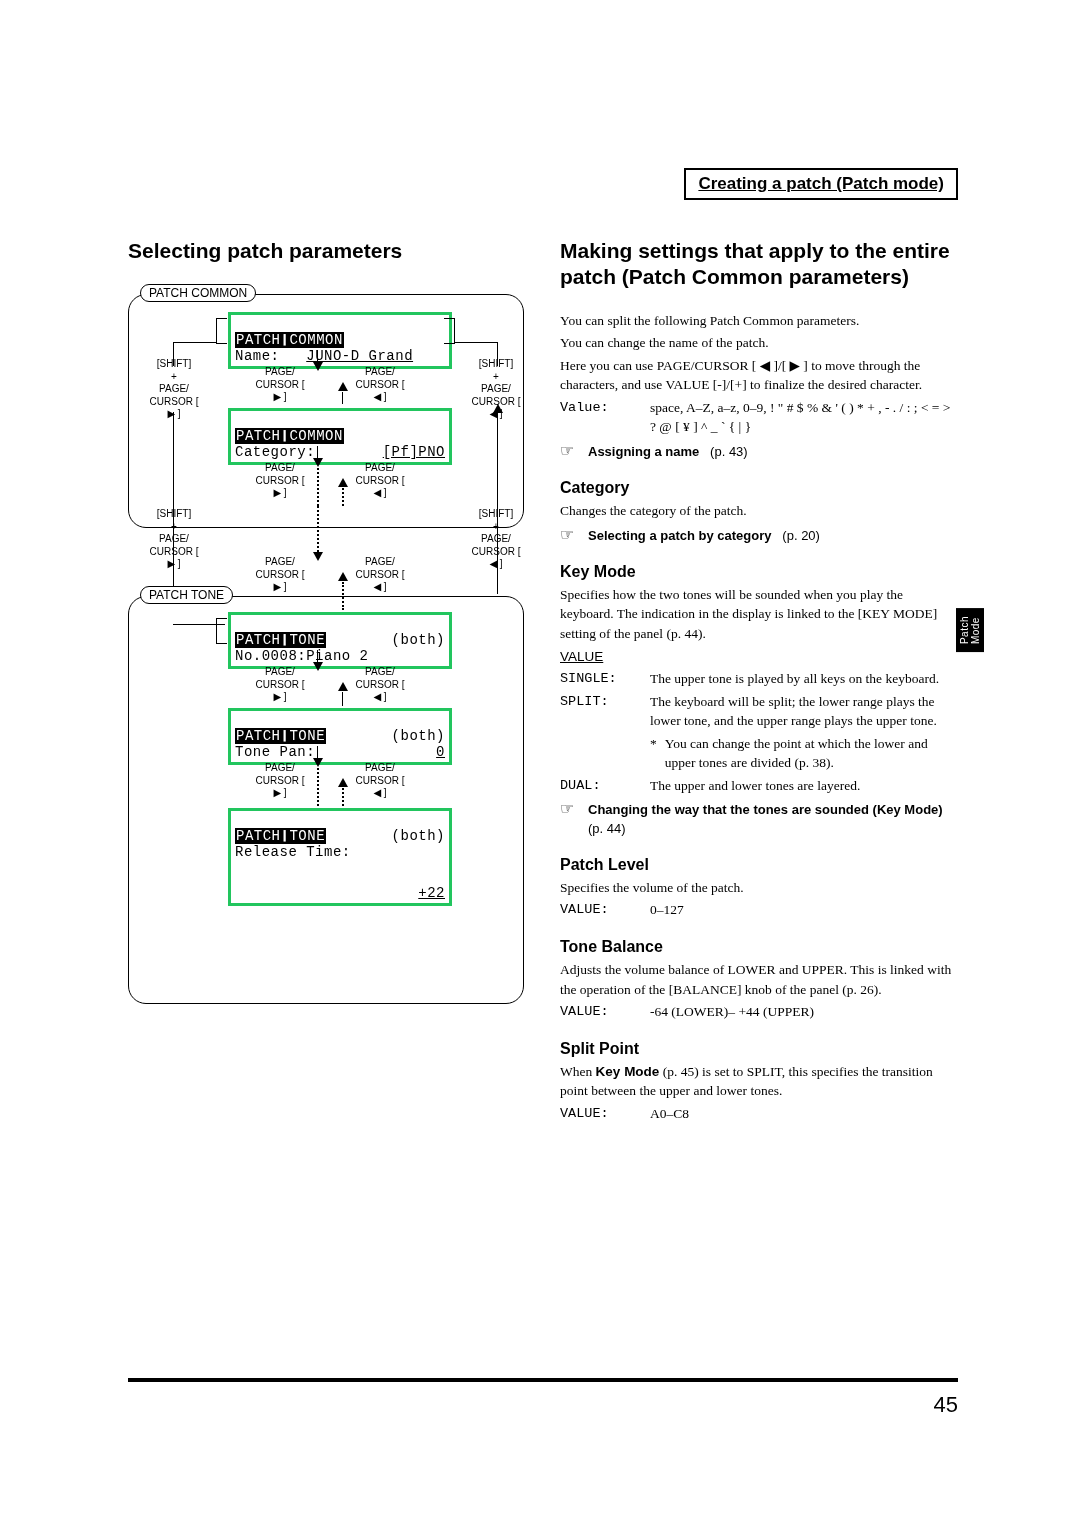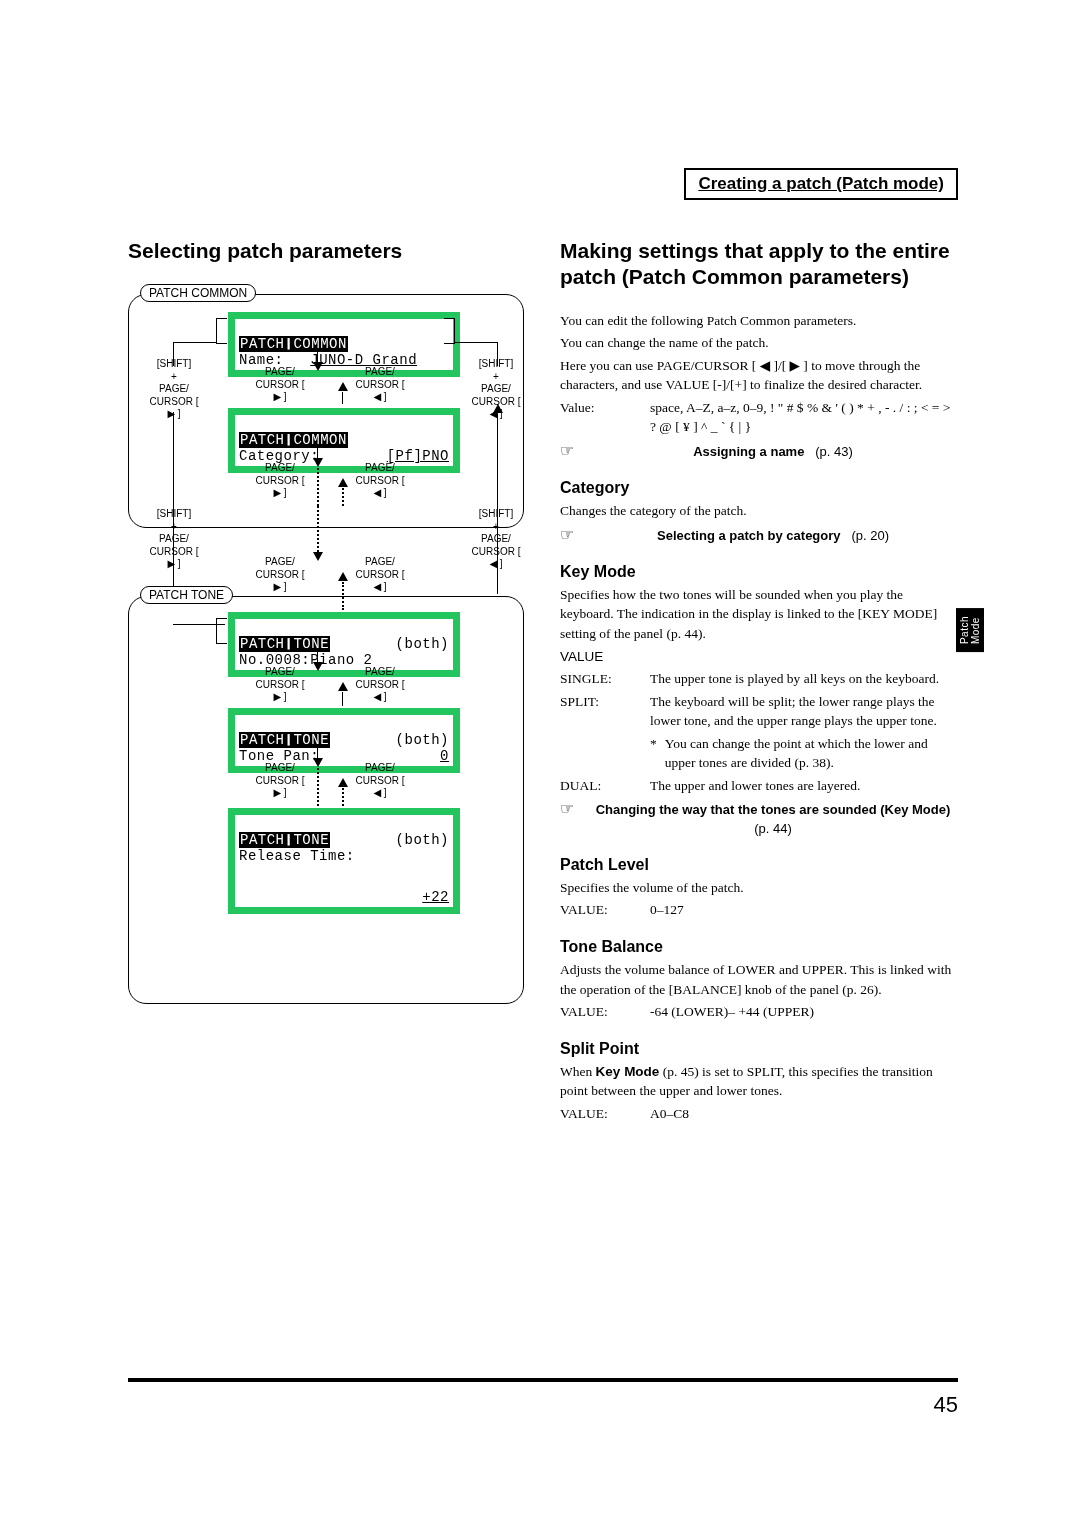--- a/index.html
+++ b/index.html
@@ -57,21 +57,21 @@
     line-height: 1.45;
     margin: 3px 0;
   }
   .val-row {
     display: flex;
     font-size: 13.5px;
     line-height: 1.45;
     margin: 3px 0;
   }
   .val-label {
-    font-family: Liberation Serif, serif;
+    font-family: Liberation Mono, monospace;
     width: 90px;
     flex: 0 0 90px;
   }
   .val-text { flex: 1; }
   .footnote {
     font-size: 13.5px;
     line-height: 1.45;
     margin: 3px 0 3px 90px;
     display: flex;
     gap: 8px;
@@ -82,21 +82,21 @@
     margin: 6px 0 0 0;
     font-size: 13px;
     line-height: 1.4;
     font-family: Arial, Helvetica, sans-serif;
   }
   .hand-icon {
     flex: 0 0 22px;
     font-size: 16px;
     line-height: 1;
   }
-  .ref-text { flex: 1; text-align: center; }
+  .ref-text { flex: 1; }
   .ref-text b { font-weight: bold; }
   
   .side-tab {
     position: absolute;
     right: -26px;
     top: 440px;
     background: #000;
     color: #fff;
     font-family: Arial, Helvetica, sans-serif;
     font-size: 10px;
@@ -138,21 +138,21 @@
     z-index: 3;
   }
   .grp-border {
     position: absolute;
     border: 1px solid #000;
     border-radius: 18px;
     z-index: 1;
   }
   .lcd {
     position: absolute;
-    border: 7px solid #22c55e;
+    border: 3px solid #22c55e;
     background: #fff;
     font-family: 'Courier New', monospace;
     font-size: 14px;
     letter-spacing: 0.5px;
     line-height: 1.15;
     padding: 1px 4px;
     white-space: pre;
     z-index: 2;
   }
   .lcd .inv {
@@ -367,21 +367,21 @@
         <div class="dotted-v" style="left:214px; top:504px; height:18px;"></div>
 
         <div class="lcd" style="left:100px; top:524px; width:210px;">
 <span class="inv">PATCH❙TONE</span><span class="right">(both)</span>
 <span>Release Time:</span>   <span style="text-decoration:underline; float:right;margin-top:41px;">+22</span></div>
       </div>
     </div>
 
     <div class="col-right">
       <h1>Making settings that apply to the entire patch (Patch Common parameters)</h1>
-      <p class="body">You can edit the following Patch Common parameters.</p>
+      <p class="body">You can split the following Patch Common parameters.</p>
 
       <p class="body">You can change the name of the patch.</p>
       <p class="body">Here you can use PAGE/CURSOR [ ◀ ]/[ ▶ ] to move through the characters, and use VALUE [-]/[+] to finalize the desired character.</p>
       <div class="val-row">
         <span class="val-label">Value:</span>
         <span class="val-text">space, A–Z, a–z, 0–9, ! " # $ % &amp; ' ( ) * + , - . /  : ;  &lt; = &gt; ? @ [ ¥ ] ^ _ ` {  |  }</span>
       </div>
       <div class="ref-block">
         <span class="hand-icon">☞</span>
         <span class="ref-text"><b>Assigning a name</b> &nbsp; <span>(p. 43)</span></span>
@@ -389,21 +389,21 @@
 
       <h2>Category</h2>
       <p class="body">Changes the category of the patch.</p>
       <div class="ref-block">
         <span class="hand-icon">☞</span>
         <span class="ref-text"><b>Selecting a patch by category</b> &nbsp; <span>(p. 20)</span></span>
       </div>
 
       <h2>Key Mode</h2>
       <p class="body">Specifies how the two tones will be sounded when you play the keyboard. The indication in the display is linked to the [KEY MODE] setting of the panel (p. 44).</p>
-      <p class="body" style="font-family:Arial,Helvetica,sans-serif;">VALUE</p>
+      <p class="body" style="font-family:Arial,Helvetica,sans-serif;text-decoration:underline;">VALUE</p>
       <div class="val-row">
         <span class="val-label">SINGLE:</span>
         <span class="val-text">The upper tone is played by all keys on the keyboard.</span>
       </div>
       <div class="val-row">
         <span class="val-label">SPLIT:</span>
         <span class="val-text">The keyboard will be split; the lower range plays the lower tone, and the upper range plays the upper tone.</span>
       </div>
       <div class="footnote">
         <span>*</span>

